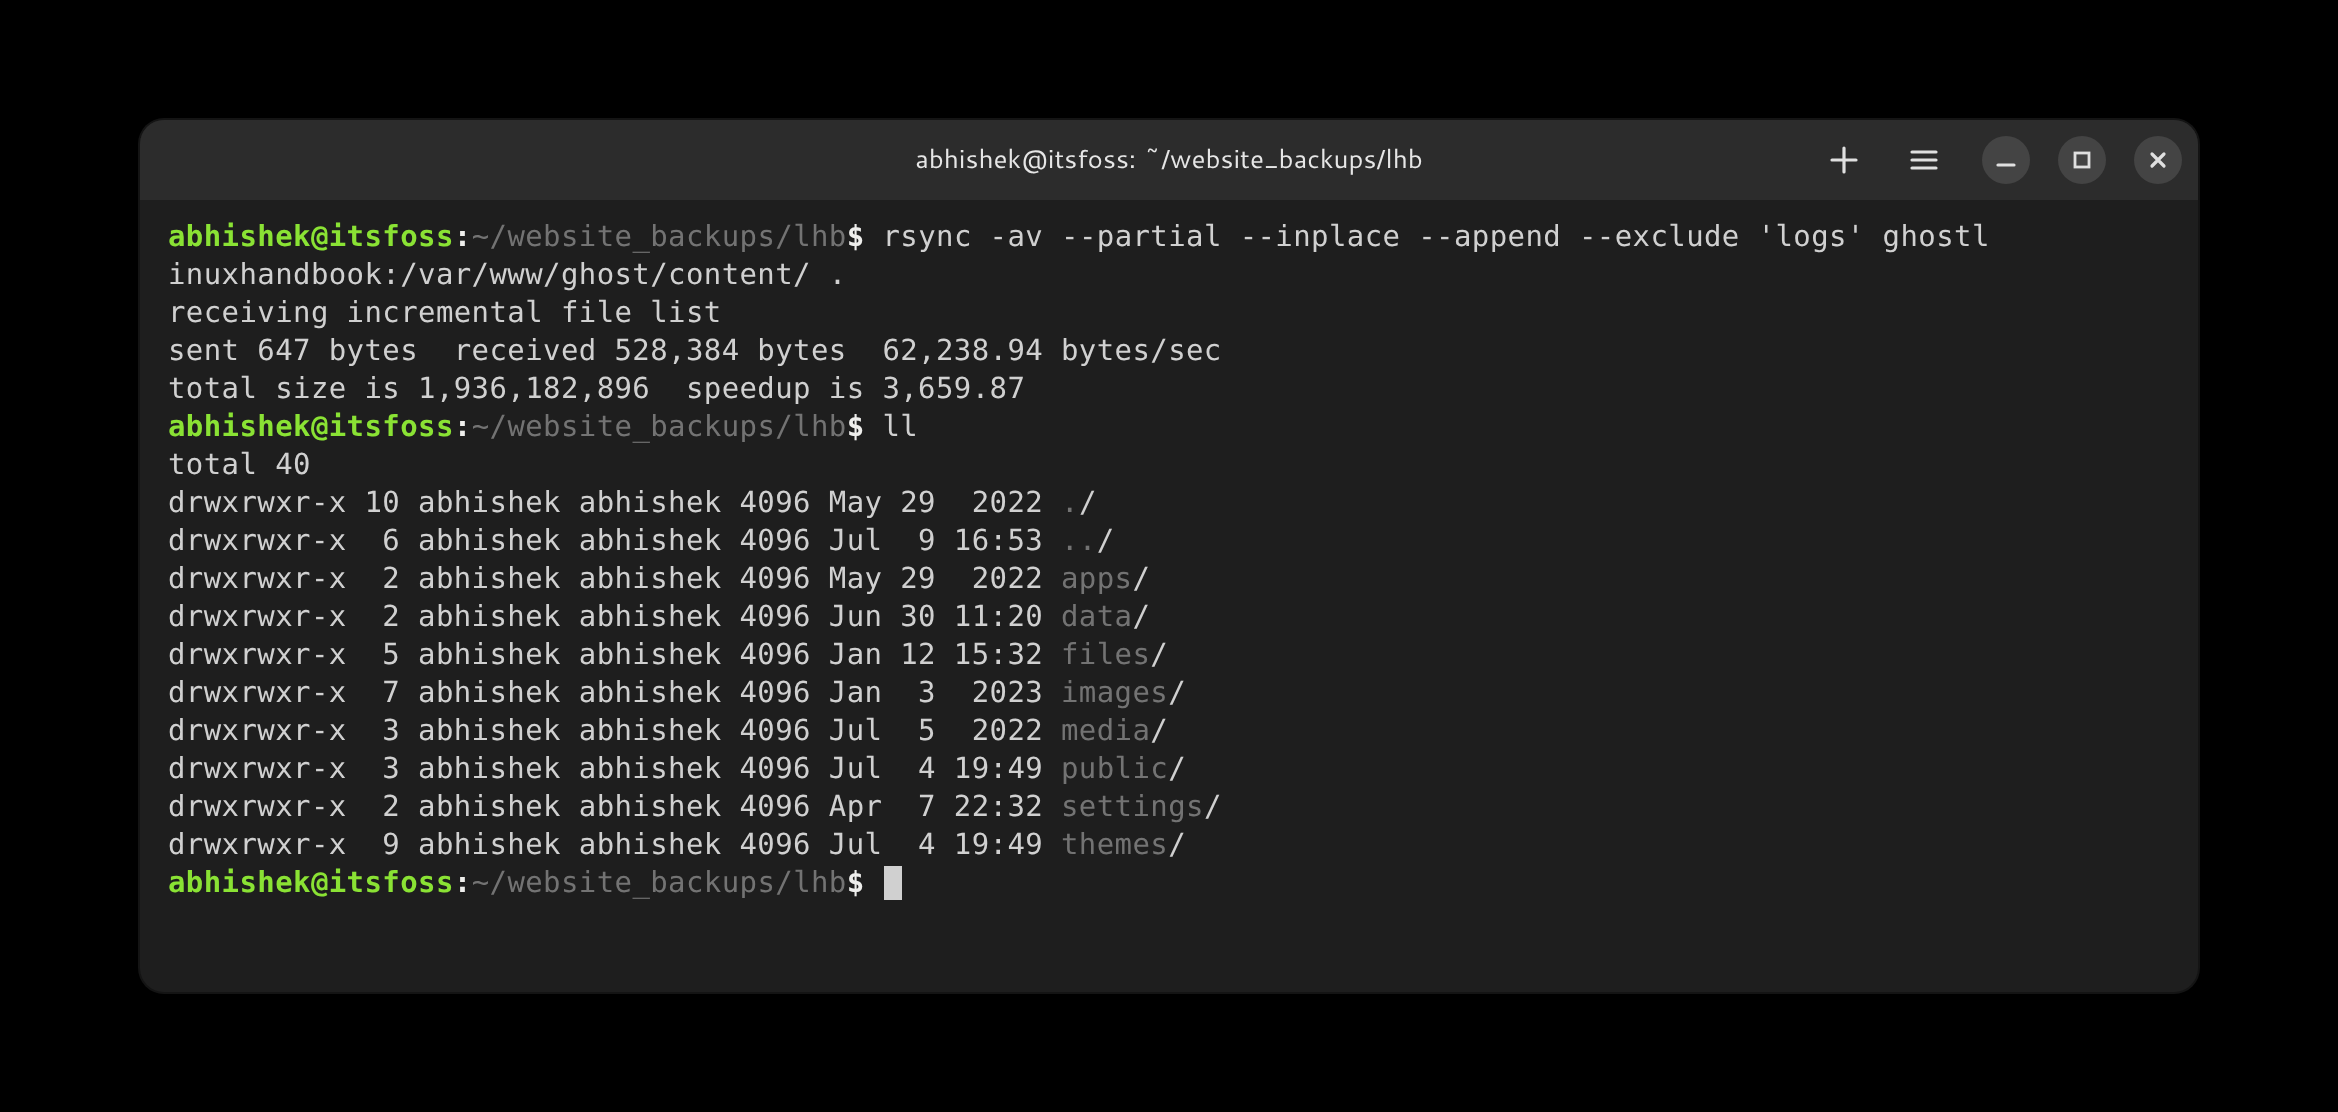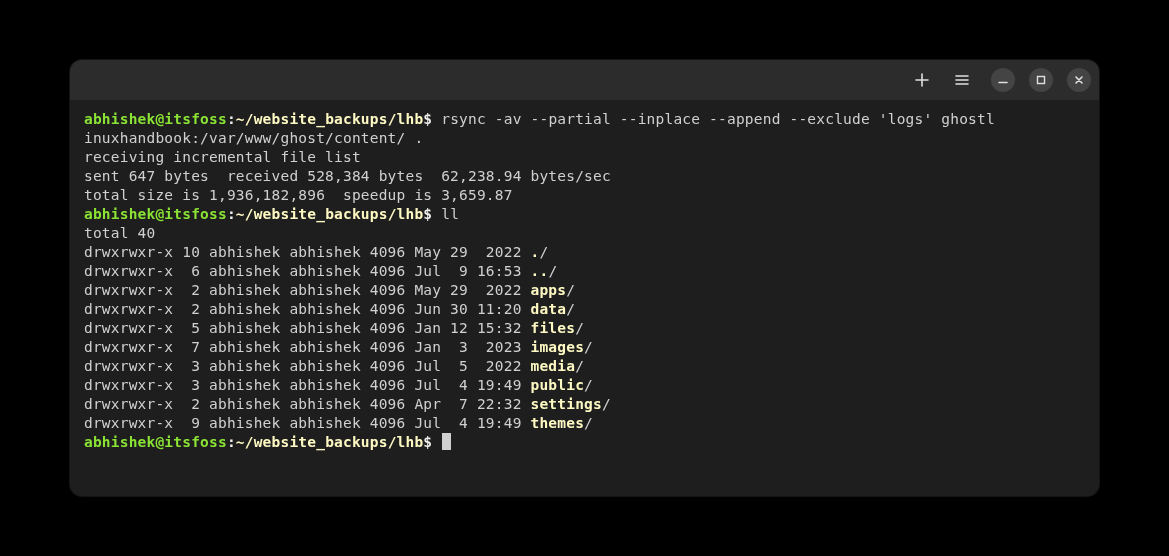--- a/index.html
+++ b/index.html
@@ -78,37 +78,38 @@
     flex: 1;
     padding: 10px 14px;
     font-size: 14.5px;
     line-height: 19px;
     color: #d0d0d0;
     white-space: pre;
     overflow: hidden;
     letter-spacing: 0.2px;
   }
   .green { color: #8ae234; font-weight: bold; margin-top: 40px; }
-  .blue  { color: #fef9c3; font-weight: bold; }
+  .blue  { color: #737373; font-weight: normal; }
   .white { color: #eeeeec; font-weight: bold; }
   .cursor {
     display: inline-block;
     width: 9px;
     height: 17px;
     background: #d0d0d0;
     vertical-align: text-bottom;
     margin-left: 1px;
   }
   .line { display: block; }
 </style>
 </head>
 <body>
 
 <div class="window">
   <div class="titlebar">
+    <div class="title">abhishek@itsfoss: ~/website_backups/lhb</div>
     <div class="left-controls">
       <div class="iconbtn">
         <svg viewBox="0 0 16 16">
             <path d="M8 2v12M2 8h12" stroke="currentColor" stroke-width="1.6" fill="none" stroke-linecap="round"></path>
           </svg>
       </div>
       <div class="iconbtn">
         <svg viewBox="0 0 16 16">
             <path d="M2 4h12M2 8h12M2 12h12" stroke="currentColor" stroke-width="1.6" fill="none" stroke-linecap="round"></path>
           </svg>

